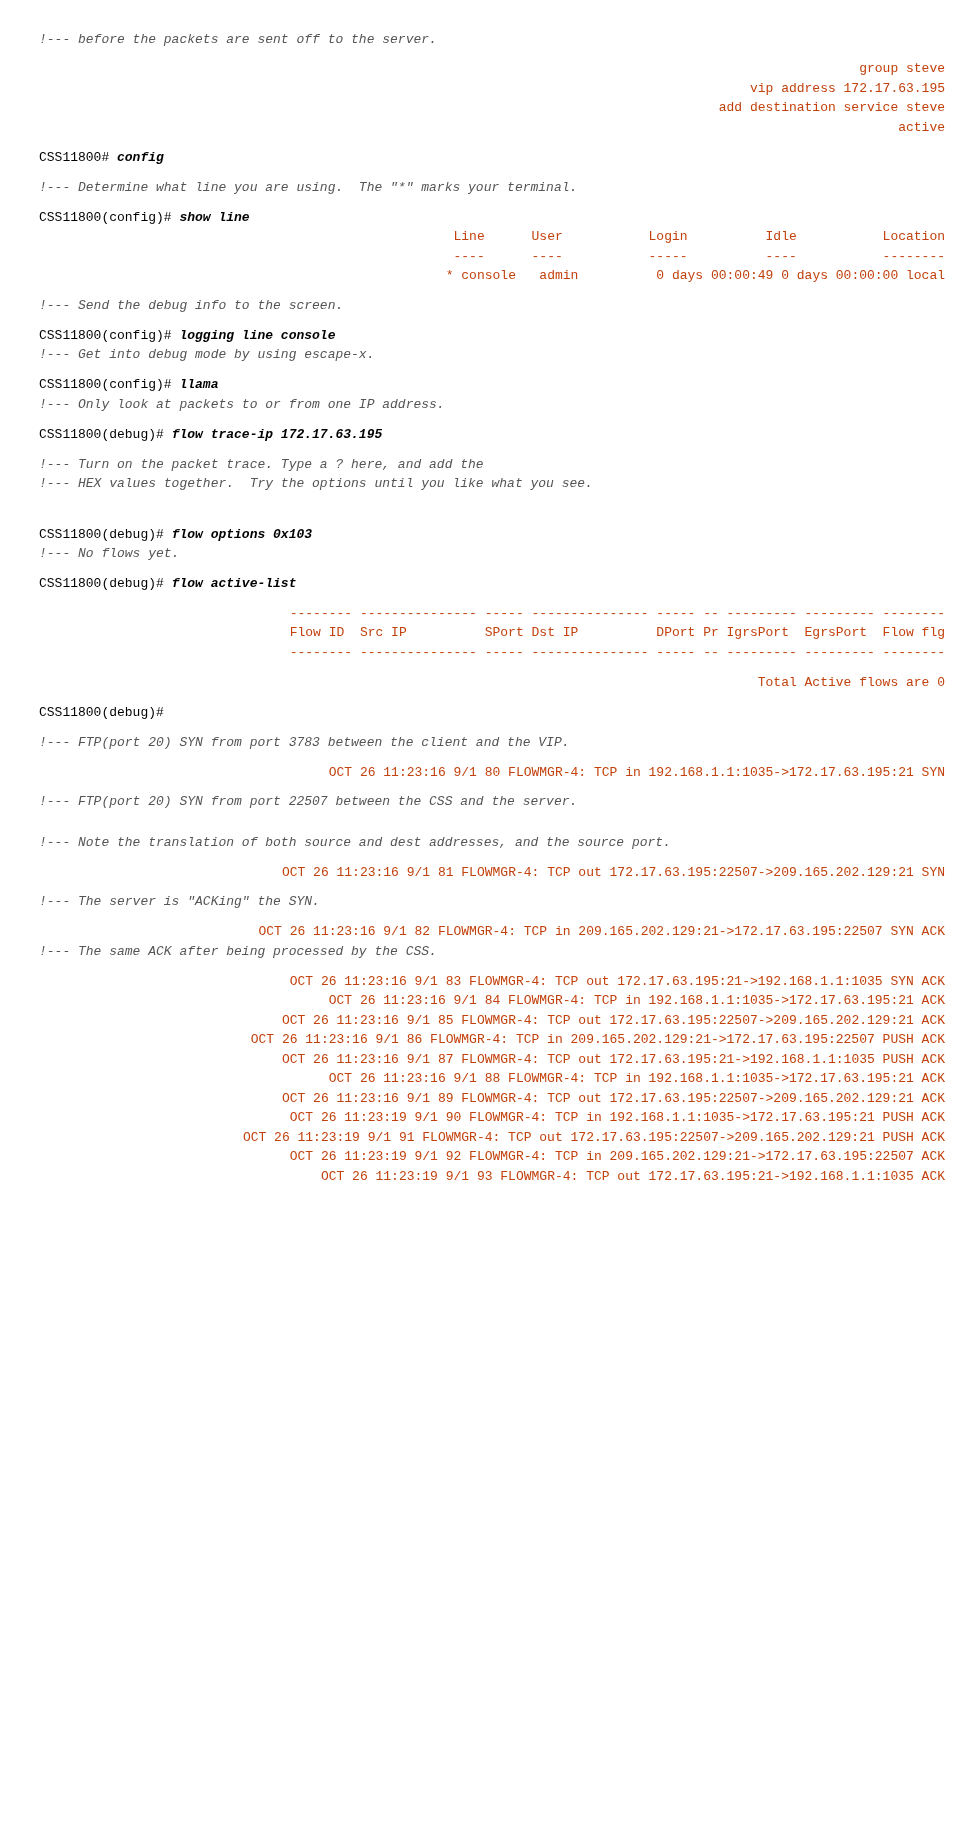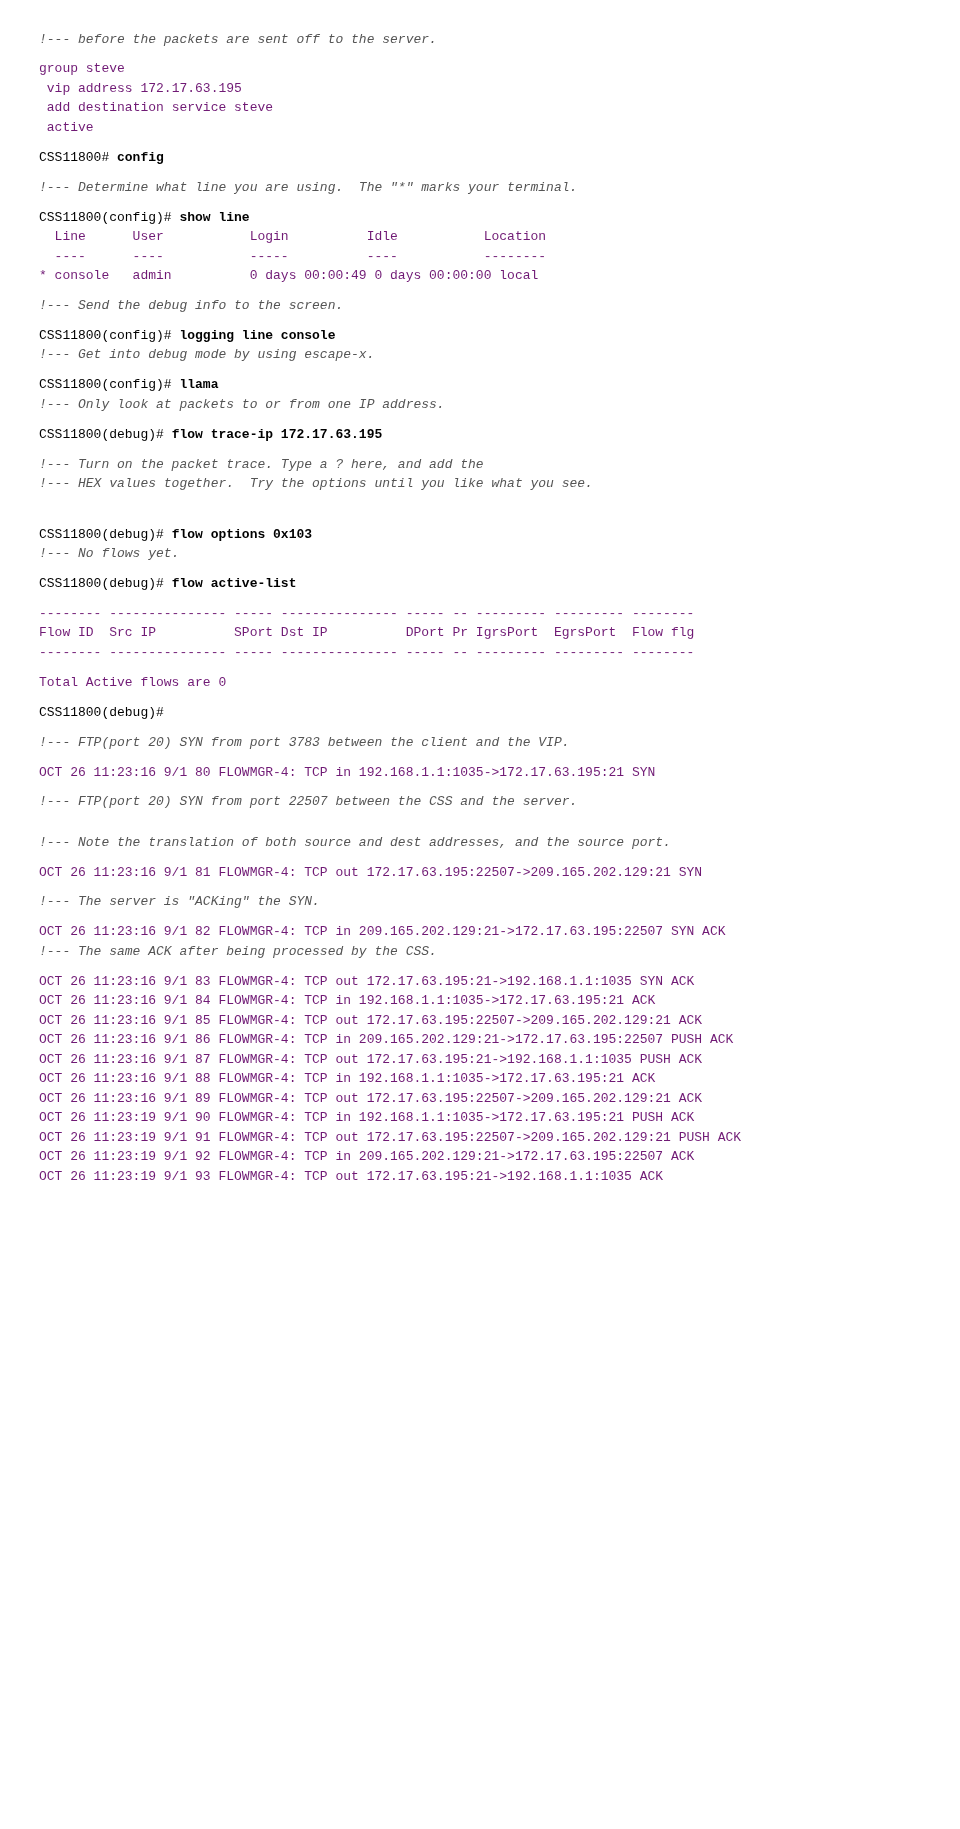--- a/index.html
+++ b/index.html
@@ -20,22 +20,24 @@
       white-space: pre-wrap;
       word-wrap: break-word;
       margin-left: 24px;
     }
     .comment {
       color: #555555;
       font-style: italic;
     }
     .bold {
       font-weight: bold;
+      font-style: italic;
     }
     .output {
-      color: #701a75;
+      color: #c2410c;
+      text-align: right;
     }
   </style>
 </head>
 <body>
 
 <div class="content">
 <div class="comment">!--- before the packets are sent off to the server.</div><div style="line-height: 0.8;">&nbsp;</div><div class="output">group steve</div><div class="output"> vip address 172.17.63.195</div><div class="output"> add destination service steve</div><div class="output"> active</div><div style="line-height: 0.8;">&nbsp;</div><div><span>CSS11800# </span><span class="bold">config</span></div><div style="line-height: 0.8;">&nbsp;</div><div class="comment">!--- Determine what line you are using.  The "*" marks your terminal.</div><div style="line-height: 0.8;">&nbsp;</div><div><span>CSS11800(config)# </span><span class="bold">show line</span></div><div class="output">  Line      User           Login          Idle           Location</div><div class="output">  ----      ----           -----          ----           --------</div><div class="output">* console   admin          0 days 00:00:49 0 days 00:00:00 local</div><div style="line-height: 0.8;">&nbsp;</div><div class="comment">!--- Send the debug info to the screen.</div><div style="line-height: 0.8;">&nbsp;</div><div><span>CSS11800(config)# </span><span class="bold">logging line console</span></div><div class="comment">!--- Get into debug mode by using escape-x.</div><div style="line-height: 0.8;">&nbsp;</div><div><span>CSS11800(config)# </span><span class="bold">llama</span></div><div class="comment">!--- Only look at packets to or from one IP address.</div><div style="line-height: 0.8;">&nbsp;</div><div><span>CSS11800(debug)# </span><span class="bold">flow trace-ip 172.17.63.195</span></div><div style="line-height: 0.8;">&nbsp;</div><div class="comment">!--- Turn on the packet trace. Type a ? here, and add the</div><div class="comment">!--- HEX values together.  Try the options until you like what you see.</div><div style="line-height: 0.8;">&nbsp;</div><div style="line-height: 0.8;">&nbsp;</div><div style="line-height: 0.8;">&nbsp;</div><div><span>CSS11800(debug)# </span><span class="bold">flow options 0x103</span></div><div class="comment">!--- No flows yet.</div><div style="line-height: 0.8;">&nbsp;</div><div><span>CSS11800(debug)# </span><span class="bold">flow active-list</span></div><div style="line-height: 0.8;">&nbsp;</div><div class="output">-------- --------------- ----- --------------- ----- -- --------- --------- --------</div><div class="output">Flow ID  Src IP          SPort Dst IP          DPort Pr IgrsPort  EgrsPort  Flow flg</div><div class="output">-------- --------------- ----- --------------- ----- -- --------- --------- --------</div><div style="line-height: 0.8;">&nbsp;</div><div class="output">Total Active flows are 0</div><div style="line-height: 0.8;">&nbsp;</div><div><span>CSS11800(debug)# </span></div><div style="line-height: 0.8;">&nbsp;</div><div class="comment">!--- FTP(port 20) SYN from port 3783 between the client and the VIP.</div><div style="line-height: 0.8;">&nbsp;</div><div class="output">OCT 26 11:23:16 9/1 80 FLOWMGR-4: TCP in 192.168.1.1:1035-&gt;172.17.63.195:21 SYN</div><div style="line-height: 0.8;">&nbsp;</div><div class="comment">!--- FTP(port 20) SYN from port 22507 between the CSS and the server.</div><div style="line-height: 0.8;">&nbsp;</div><div style="line-height: 0.8;">&nbsp;</div><div class="comment">!--- Note the translation of both source and dest addresses, and the source port.</div><div style="line-height: 0.8;">&nbsp;</div><div class="output">OCT 26 11:23:16 9/1 81 FLOWMGR-4: TCP out 172.17.63.195:22507-&gt;209.165.202.129:21 SYN</div><div style="line-height: 0.8;">&nbsp;</div><div class="comment">!--- The server is "ACKing" the SYN.</div><div style="line-height: 0.8;">&nbsp;</div><div class="output">OCT 26 11:23:16 9/1 82 FLOWMGR-4: TCP in 209.165.202.129:21-&gt;172.17.63.195:22507 SYN ACK</div><div class="comment">!--- The same ACK after being processed by the CSS.</div><div style="line-height: 0.8;">&nbsp;</div><div class="output">OCT 26 11:23:16 9/1 83 FLOWMGR-4: TCP out 172.17.63.195:21-&gt;192.168.1.1:1035 SYN ACK</div><div class="output">OCT 26 11:23:16 9/1 84 FLOWMGR-4: TCP in 192.168.1.1:1035-&gt;172.17.63.195:21 ACK</div><div class="output">OCT 26 11:23:16 9/1 85 FLOWMGR-4: TCP out 172.17.63.195:22507-&gt;209.165.202.129:21 ACK</div><div class="output">OCT 26 11:23:16 9/1 86 FLOWMGR-4: TCP in 209.165.202.129:21-&gt;172.17.63.195:22507 PUSH ACK</div><div class="output">OCT 26 11:23:16 9/1 87 FLOWMGR-4: TCP out 172.17.63.195:21-&gt;192.168.1.1:1035 PUSH ACK</div><div class="output">OCT 26 11:23:16 9/1 88 FLOWMGR-4: TCP in 192.168.1.1:1035-&gt;172.17.63.195:21 ACK</div><div class="output">OCT 26 11:23:16 9/1 89 FLOWMGR-4: TCP out 172.17.63.195:22507-&gt;209.165.202.129:21 ACK</div><div class="output">OCT 26 11:23:19 9/1 90 FLOWMGR-4: TCP in 192.168.1.1:1035-&gt;172.17.63.195:21 PUSH ACK</div><div class="output">OCT 26 11:23:19 9/1 91 FLOWMGR-4: TCP out 172.17.63.195:22507-&gt;209.165.202.129:21 PUSH ACK</div><div class="output">OCT 26 11:23:19 9/1 92 FLOWMGR-4: TCP in 209.165.202.129:21-&gt;172.17.63.195:22507 ACK</div><div class="output">OCT 26 11:23:19 9/1 93 FLOWMGR-4: TCP out 172.17.63.195:21-&gt;192.168.1.1:1035 ACK</div></div>
 
 </body></html>

